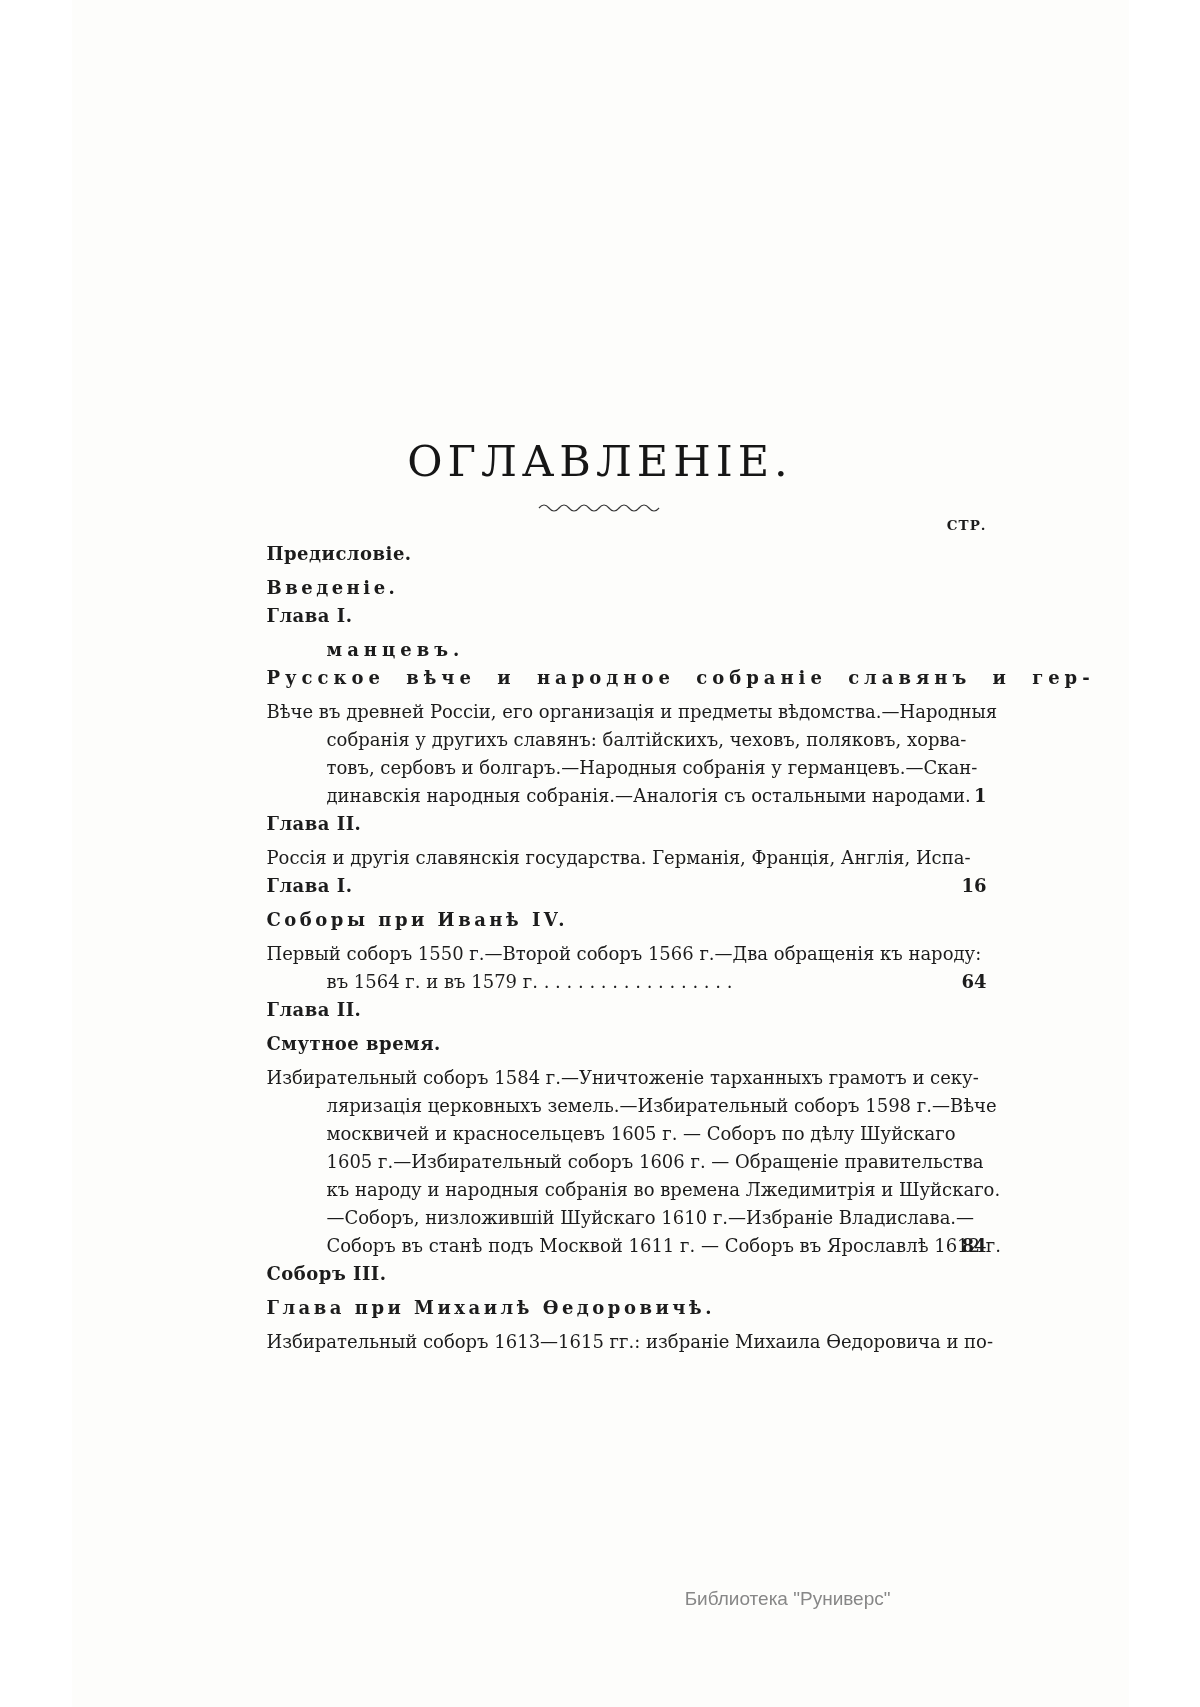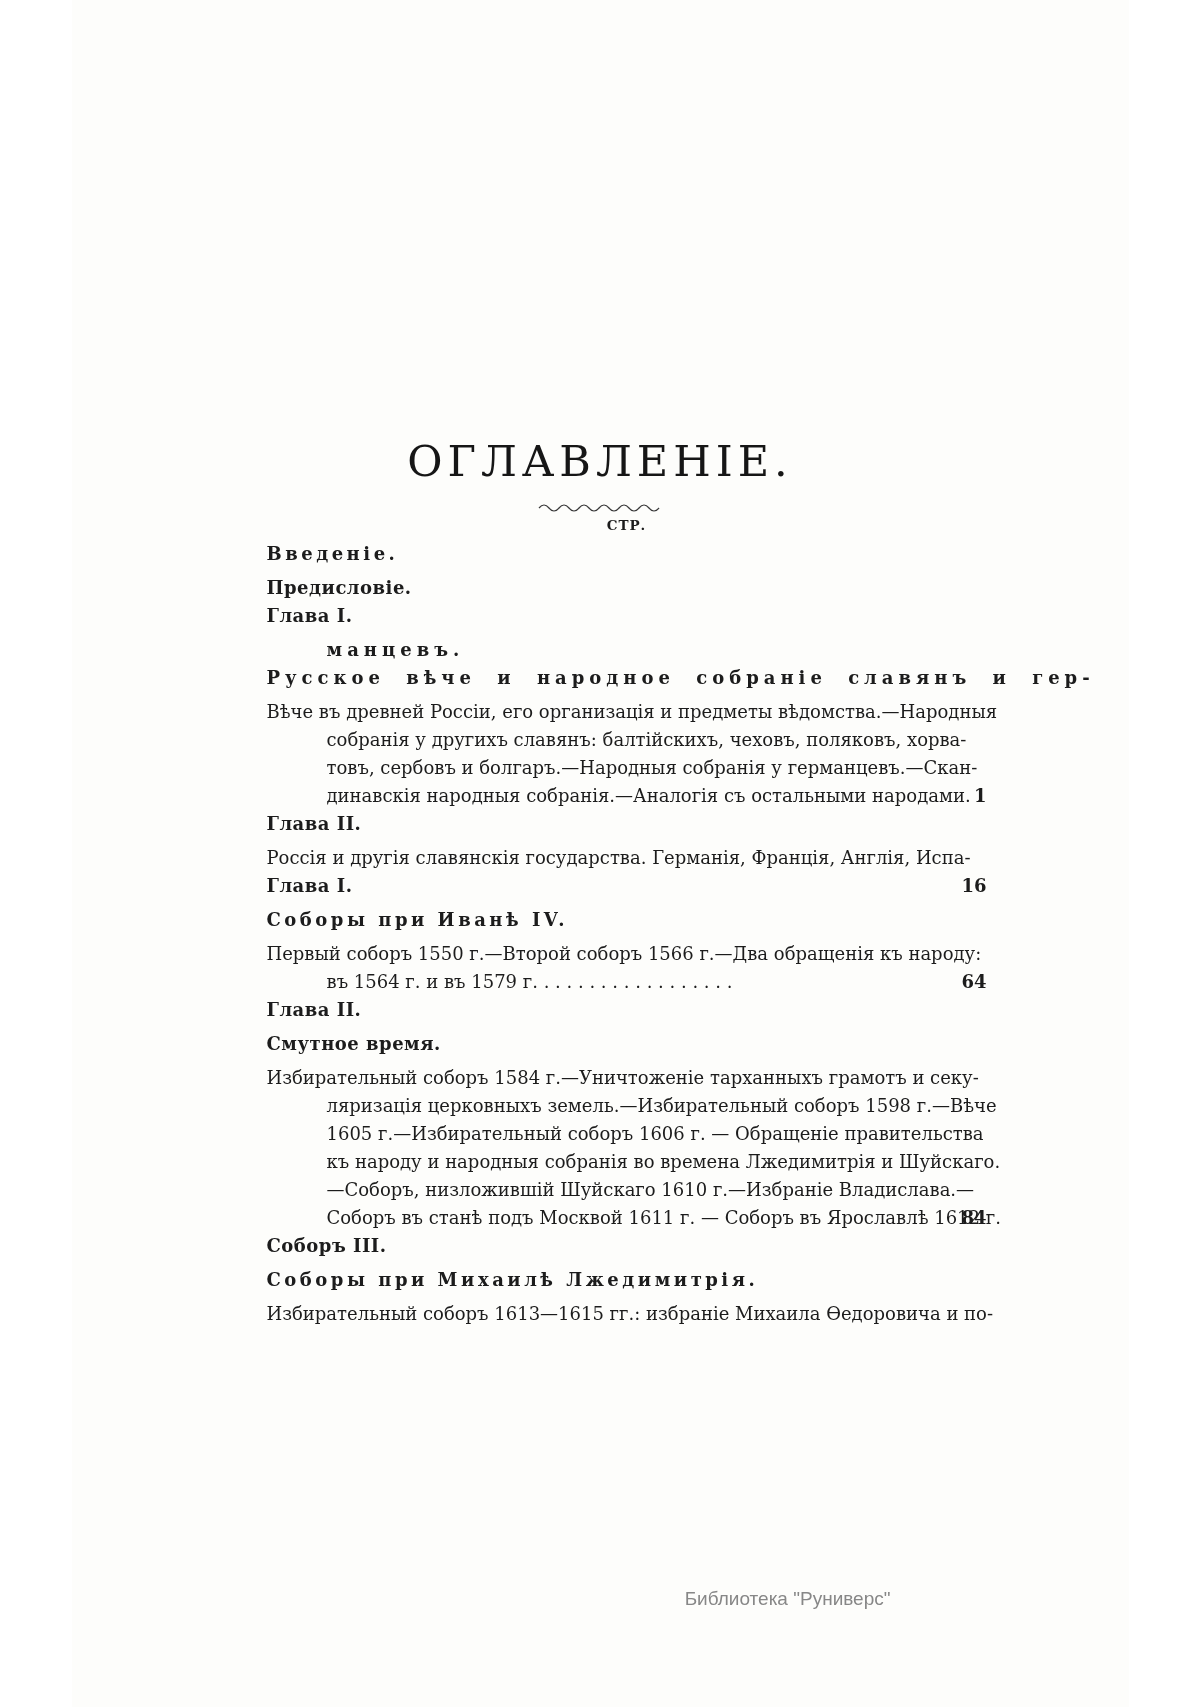--- a/index.html
+++ b/index.html
@@ -30,21 +30,21 @@
     top: 499px;
     left: 0;
     width: 100%;
     text-align: center;
   }
   .str-label {
     position: absolute;
     top: 517px;
     left: 195px;
     width: 720px;
-    text-align: center;
+    text-align: right;
     font-size: 13.5px;
     font-weight: 700;
     letter-spacing: 1px;
   }
   .content {
     position: absolute;
     top: 540px;
     left: 195px;
     width: 720px;
     font-size: 18px;
@@ -87,26 +87,26 @@
   <div class="flourish">
     <svg width="130" height="14" viewBox="0 0 130 14">
       <path d="M4 8 Q9 2 14 8 T24 8 T34 8 T44 8 T54 8 T64 8 T74 8 T84 8 T94 8 T104 8 T114 8 T124 8" fill="none" stroke="#3a3a3a" stroke-width="1.2"></path>
     </svg>
   </div>
 
   <div class="str-label">СТР.</div>
 
   <div class="content">
 
+    <div class="entry bold">
+      <div class="line">Предисловіе.</div>
+    </div>
+
     <div class="entry spaced">
       <div class="line">Введеніе.</div>
-    </div>
-
-    <div class="entry bold">
-      <div class="line">Предисловіе.</div>
     </div>
 
     <div class="entry chapter">
       <div class="line">Глава I.</div>
     </div>
 
     <div class="entry spacedwide">
       <div class="line indent">манцевъ.</div>
       <div class="line">Русское вѣче и народное собраніе славянъ и гер-</div>
     </div>
@@ -153,35 +153,36 @@
       <div class="line">Глава II.</div>
     </div>
 
     <div class="entry bold">
       <div class="line">Смутное время.</div>
     </div>
 
     <div class="entry desc">
       <div class="line">Избирательный соборъ 1584 г.—Уничтоженіе тарханныхъ грамотъ и секу-</div>
       <div class="line indent">ляризація церковныхъ земель.—Избирательный соборъ 1598 г.—Вѣче</div>
+      <div class="line indent">москвичей и красносельцевъ 1605 г. — Соборъ по дѣлу Шуйскаго</div>
       <div class="line indent">1605 г.—Избирательный соборъ 1606 г. — Обращеніе правительства</div>
       <div class="line indent">къ народу и народныя собранія во времена Лжедимитрія и Шуйскаго.</div>
       <div class="line indent">—Соборъ, низложившій Шуйскаго 1610 г.—Избраніе Владислава.—</div>
       <div class="line indent">
         <span>Соборъ въ станѣ подъ Москвой 1611 г. — Соборъ въ Ярославлѣ 1612 г.</span>
         <span class="pg">84</span>
       </div>
     </div>
 
     <div class="entry chapter">
       <div class="line">Соборъ III.</div>
     </div>
 
     <div class="entry spaced">
-      <div class="line">Соборы при Михаилѣ Лжедимитрія.</div>
+      <div class="line">Глава при Михаилѣ Ѳедоровичѣ.</div>
     </div>
 
     <div class="entry desc">
       <div class="line">Избирательный соборъ 1613—1615 гг.: избраніе Михаила Ѳедоровича и по-</div>
     </div>
 
   </div>
 
   <div class="watermark">Библиотека "Руниверс"</div>
 

